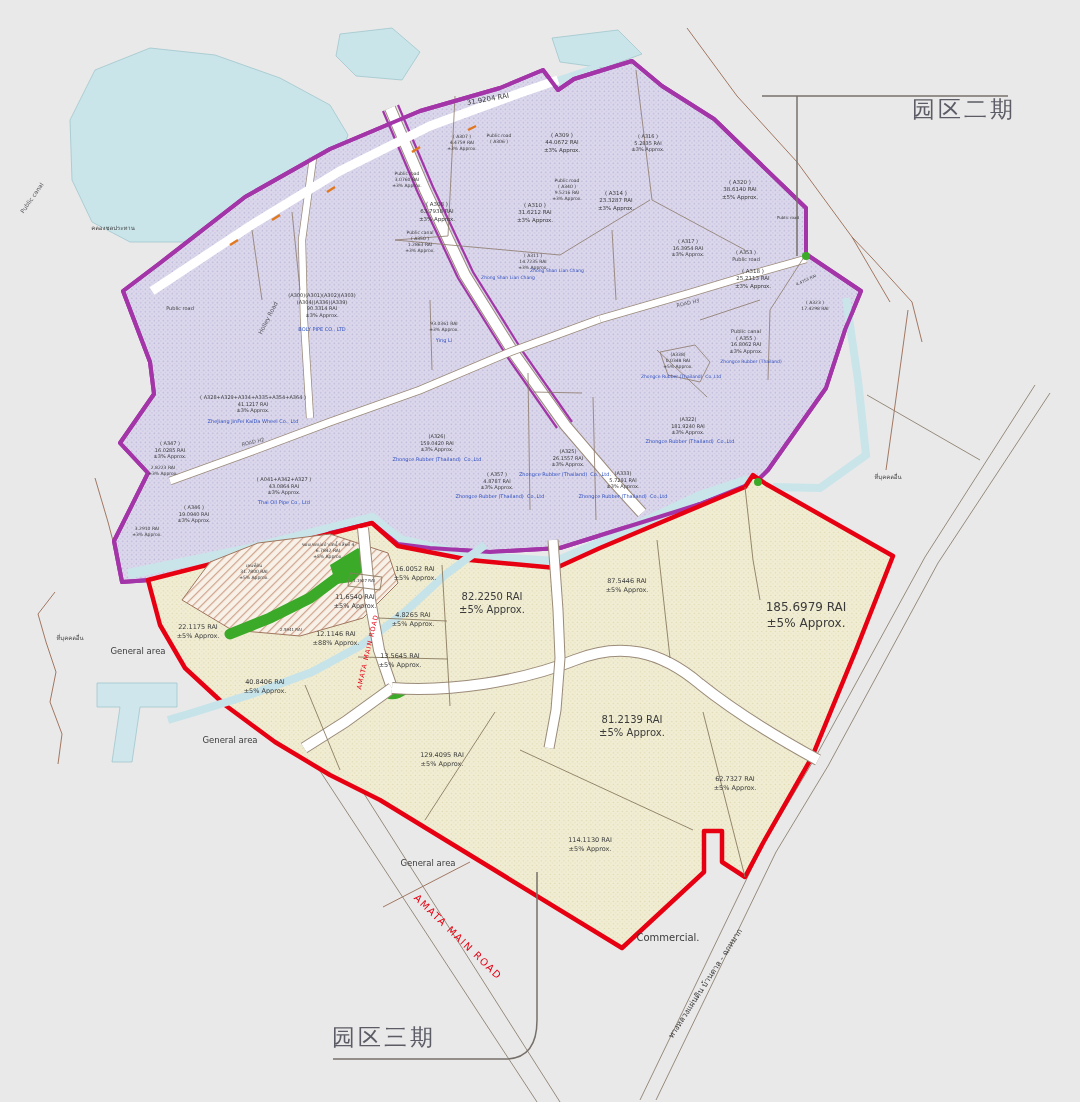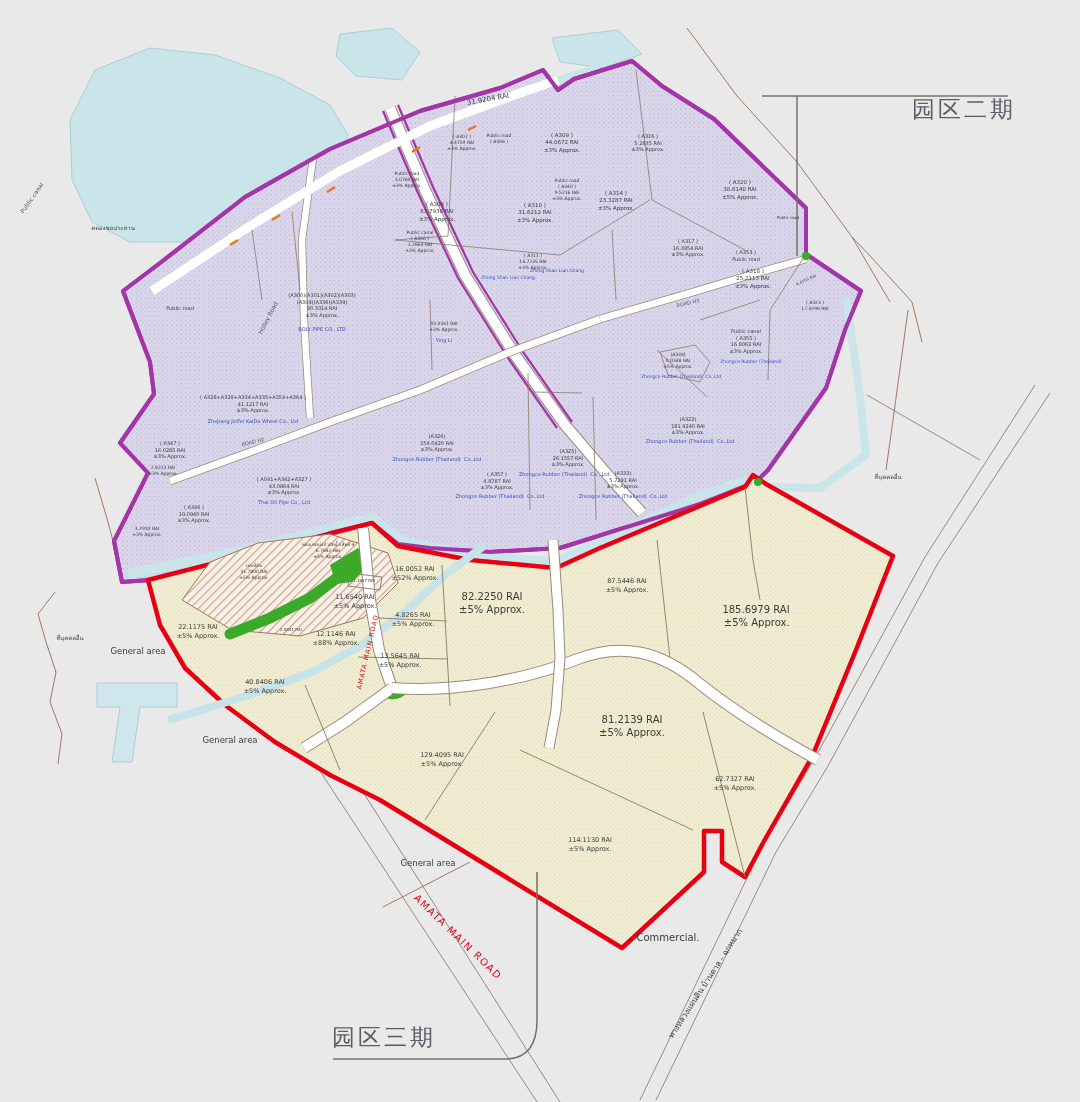--- a/index.html
+++ b/index.html
@@ -273,30 +273,30 @@
       <div class="lbl" style="left: 32px; top: 198px; font-size: 6px; color: rgb(88, 88, 95); transform: translate(-50%, -50%) rotate(-55deg);">Public canal</div>
       <div class="lbl" style="left: 198px; top: 632px; font-size: 6.5px; color: rgb(59, 59, 59); transform: translate(-50%, -50%);">22.1175 RAI
 ±5% Approx.</div>
       <div class="lbl" style="left: 265px; top: 687px; font-size: 6.5px; color: rgb(59, 59, 59); transform: translate(-50%, -50%);">40.8406 RAI
 ±5% Approx.</div>
       <div class="lbl" style="left: 355px; top: 602px; font-size: 6.5px; color: rgb(59, 59, 59); transform: translate(-50%, -50%);">11.6540 RAI
 ±5% Approx.</div>
       <div class="lbl" style="left: 336px; top: 639px; font-size: 6.5px; color: rgb(59, 59, 59); transform: translate(-50%, -50%);">12.1146 RAI
 ±88% Approx.</div>
       <div class="lbl" style="left: 415px; top: 574px; font-size: 6.5px; color: rgb(59, 59, 59); transform: translate(-50%, -50%);">16.0052 RAI
-±52% Approx.</div>
+±5% Approx.</div>
       <div class="lbl" style="left: 413px; top: 620px; font-size: 6.5px; color: rgb(59, 59, 59); transform: translate(-50%, -50%);">4.8265 RAI
 ±5% Approx.</div>
       <div class="lbl" style="left: 400px; top: 661px; font-size: 6.5px; color: rgb(59, 59, 59); transform: translate(-50%, -50%);">13.5645 RAI
 ±5% Approx.</div>
       <div class="lbl" style="left: 492px; top: 603px; font-size: 10px; color: rgb(59, 59, 59); transform: translate(-50%, -50%);">82.2250 RAI
 ±5% Approx.</div>
       <div class="lbl" style="left: 627px; top: 586px; font-size: 6.5px; color: rgb(59, 59, 59); transform: translate(-50%, -50%);">87.5446 RAI
 ±5% Approx.</div>
-      <div class="lbl" style="left: 756px; top: 616px; font-size: 10px; color: rgb(59, 59, 59); transform: translate(-50%, -50%); text-align: right;">185.6979 RAI
+      <div class="lbl" style="left: 806px; top: 616px; font-size: 12px; color: rgb(59, 59, 59); transform: translate(-50%, -50%);">185.6979 RAI
 ±5% Approx.</div>
       <div class="lbl" style="left: 632px; top: 726px; font-size: 10px; color: rgb(59, 59, 59); transform: translate(-50%, -50%);">81.2139 RAI
 ±5% Approx.</div>
       <div class="lbl" style="left: 735px; top: 784px; font-size: 6.5px; color: rgb(59, 59, 59); transform: translate(-50%, -50%);">62.7327 RAI
 ±5% Approx.</div>
       <div class="lbl" style="left: 442px; top: 760px; font-size: 6.5px; color: rgb(59, 59, 59); transform: translate(-50%, -50%);">129.4095 RAI
 ±5% Approx.</div>
       <div class="lbl" style="left: 590px; top: 845px; font-size: 6.5px; color: rgb(59, 59, 59); transform: translate(-50%, -50%);">114.1130 RAI
 ±5% Approx.</div>
       <div class="lbl" style="left: 364px; top: 581px; font-size: 4px; color: rgb(59, 59, 59); transform: translate(-50%, -50%);">1.1927 RAI</div>

